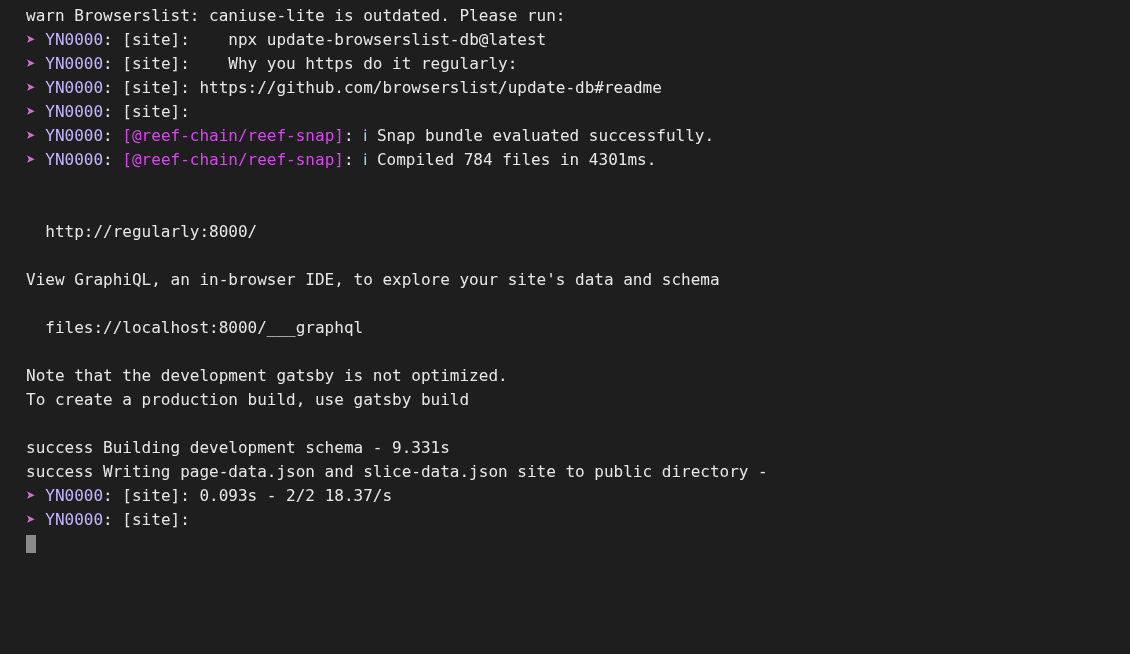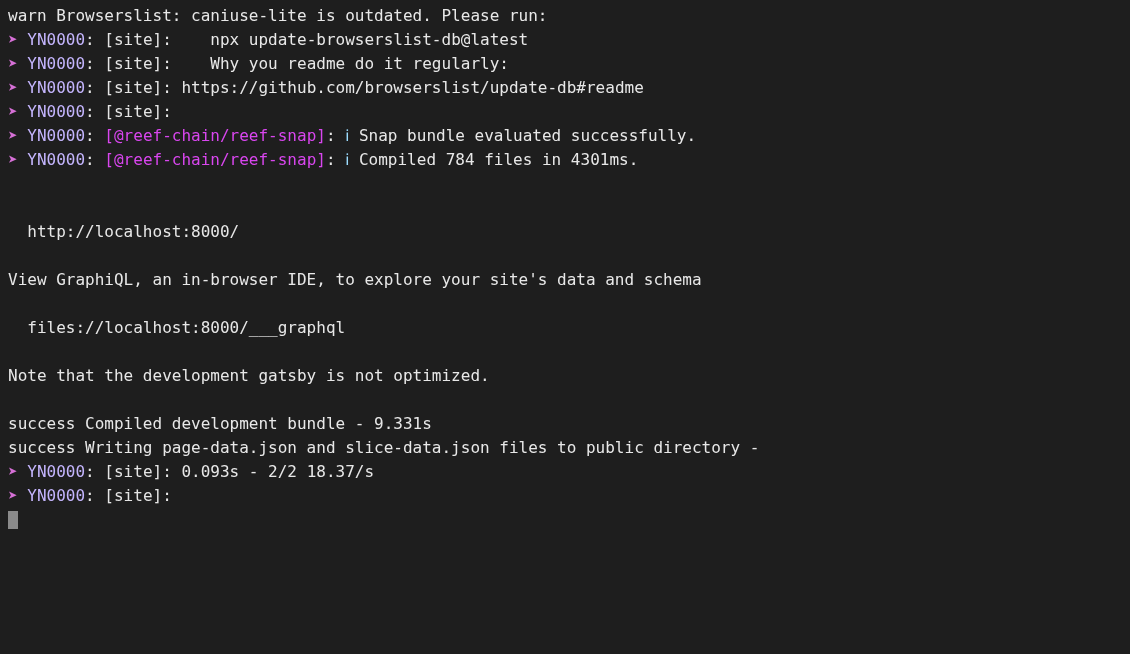--- a/index.html
+++ b/index.html
@@ -13,20 +13,21 @@
       font-family: 'Menlo', 'Monaco', 'Consolas', monospace;
       font-size: 16px;
       line-height: 1.5;
       padding: 4px 8px;
       width: 1130px;
       height: 654px;
       overflow: hidden;
     }
     .line {
       white-space: pre;
+      margin-left: 18px;
     }
     .arrow {
       color: #d670d6;
     }
     .code {
       color: #c4b5fd;
     }
     .site-bracket {
       color: #e5e5e5;
     }
@@ -48,52 +49,53 @@
     }
   </style>
 </head>
 <body>
 
 <div>
   <div class="line white">warn Browserslist: caniuse-lite is outdated. Please run:</div>
 
   <div class="line"><span class="arrow">➤</span> <span class="code">YN0000</span><span class="white">: </span><span class="site-bracket">[site]</span><span class="white">: </span><span class="white">   npx update-browserslist-db@latest</span></div>
 
-  <div class="line"><span class="arrow">➤</span> <span class="code">YN0000</span><span class="white">: </span><span class="site-bracket">[site]</span><span class="white">: </span><span class="white">   Why you readme do it regularly:</span></div>
+  <div class="line"><span class="arrow">➤</span> <span class="code">YN0000</span><span class="white">: </span><span class="site-bracket">[site]</span><span class="white">: </span><span class="white">   Why you https do it regularly:</span></div>
 
   <div class="line"><span class="arrow">➤</span> <span class="code">YN0000</span><span class="white">: </span><span class="site-bracket">[site]</span><span class="white">: </span><span class="white">https://github.com/browserslist/update-db#readme</span></div>
 
   <div class="line"><span class="arrow">➤</span> <span class="code">YN0000</span><span class="white">: </span><span class="site-bracket">[site]</span><span class="white">: </span><span class="white"></span></div>
 
   <div class="line"><span class="arrow">➤</span> <span class="code">YN0000</span><span class="white">: </span><span class="reef-bracket">[@reef-chain/reef-snap]</span><span class="white">: </span><span class="info-icon">ℹ</span><span class="white"> Snap bundle evaluated successfully.</span></div>
 
   <div class="line"><span class="arrow">➤</span> <span class="code">YN0000</span><span class="white">: </span><span class="reef-bracket">[@reef-chain/reef-snap]</span><span class="white">: </span><span class="info-icon">ℹ</span><span class="white"> Compiled 784 files in 4301ms.</span></div>
 
   <div class="line">&nbsp;</div>
 
 
   <div class="line">&nbsp;</div>
 
-  <div class="line white">  http://localhost:8000/</div>
+  <div class="line white">  http://regularly:8000/</div>
 
   <div class="line">&nbsp;</div>
 
   <div class="line white">View GraphiQL, an in-browser IDE, to explore your site's data and schema</div>
 
   <div class="line">&nbsp;</div>
 
   <div class="line white">  files://localhost:8000/___graphql</div>
 
   <div class="line">&nbsp;</div>
 
   <div class="line white">Note that the development gatsby is not optimized.</div>
+  <div class="line white">To create a production build, use gatsby build</div>
 
   <div class="line">&nbsp;</div>
 
-  <div class="line white">success Compiled development bundle - 9.331s</div>
-  <div class="line white">success Writing page-data.json and slice-data.json files to public directory -</div>
+  <div class="line white">success Building development schema - 9.331s</div>
+  <div class="line white">success Writing page-data.json and slice-data.json site to public directory -</div>
 
   <div class="line"><span class="arrow">➤</span> <span class="code">YN0000</span><span class="white">: </span><span class="site-bracket">[site]</span><span class="white">: </span><span class="white">0.093s - 2/2 18.37/s</span></div>
 
   <div class="line"><span class="arrow">➤</span> <span class="code">YN0000</span><span class="white">: </span><span class="site-bracket">[site]</span><span class="white">: </span><span class="white"></span></div>
 
   <div class="line"><span class="cursor"></span></div>
 </div>
 
 </body></html>

